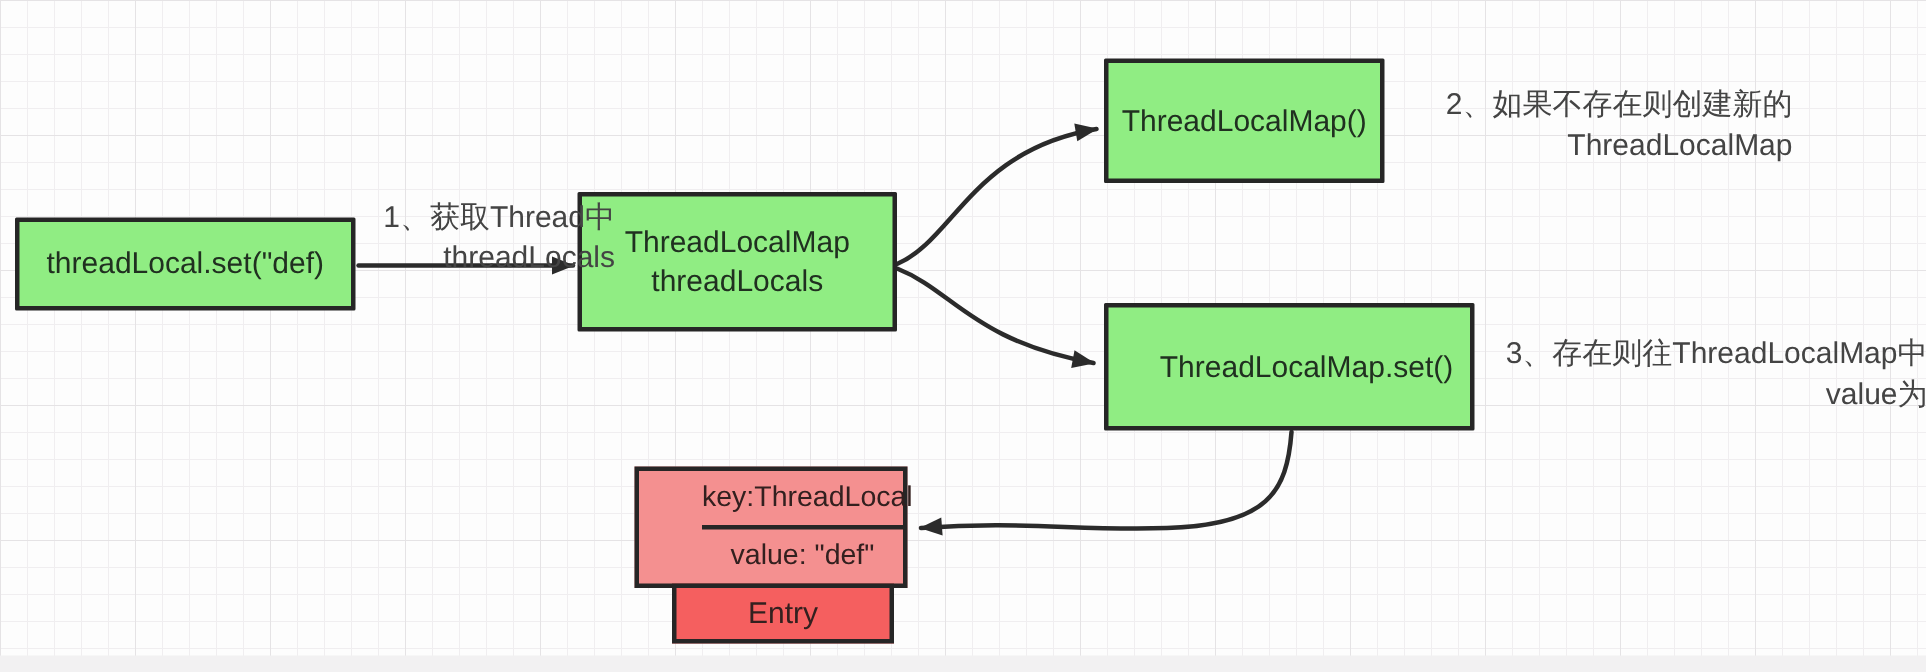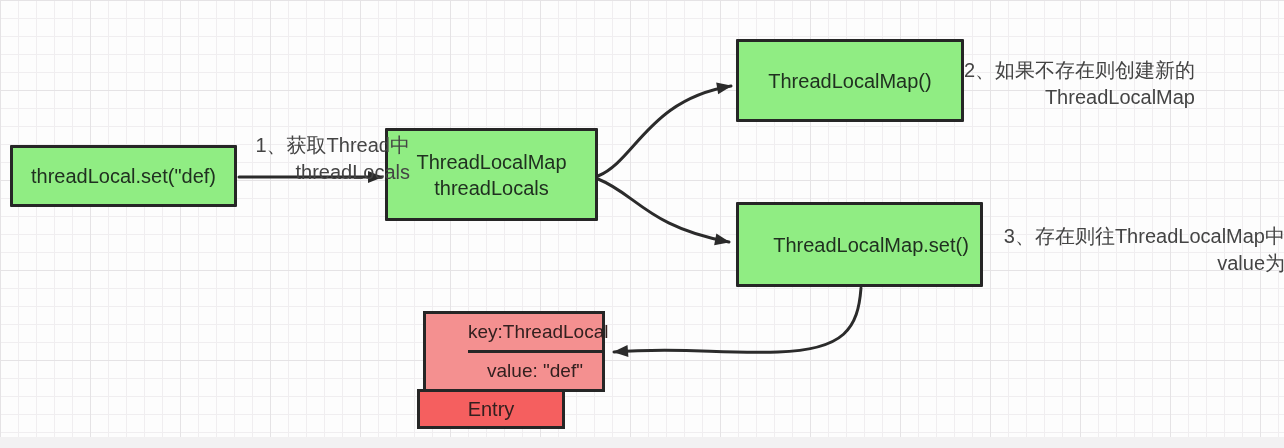--- a/index.html
+++ b/index.html
@@ -42,21 +42,21 @@
     align-items: center;
     justify-content: center;
     text-align: center;
     color: #203020;
     font-size: 20px;
     line-height: 26px;
   }
   .green { background: #90ed83; }
   #node-start  { left: 10px;  top: 145px; width: 227px; height: 62px; }
   #node-map    { left: 385px; top: 128px; width: 213px; height: 93px; }
-  #node-create { left: 736px; top: 39px;  width: 228px; height: 83px; }
+  #node-create { left: 736px; top: 39px;  width: 187px; height: 83px; }
   #node-set    { left: 736px; top: 202px; width: 247px; height: 85px; padding-left: 23px; }
 
   .kv {
     position: absolute;
     left: 423px; top: 311px;
     width: 182px;
     box-sizing: border-box;
     border: 3px solid #262626;
     background: #f49090;
     color: #33201f;
@@ -64,21 +64,21 @@
     text-align: center;
     padding-left: 42px;
   }
   .kv-row {
     height: 36px;
     line-height: 36px;
   }
   .kv-row.key { border-bottom: 3px solid #262626; }
   #entry-box {
     position: absolute;
-    left: 417px; top: 389px;
+    left: 448px; top: 389px;
     width: 148px; height: 40px;
     box-sizing: border-box;
     border: 3px solid #262626;
     background: #f55f5f;
     color: #33201f;
     font-size: 20px;
     display: flex;
     align-items: center;
     justify-content: center;
   }

